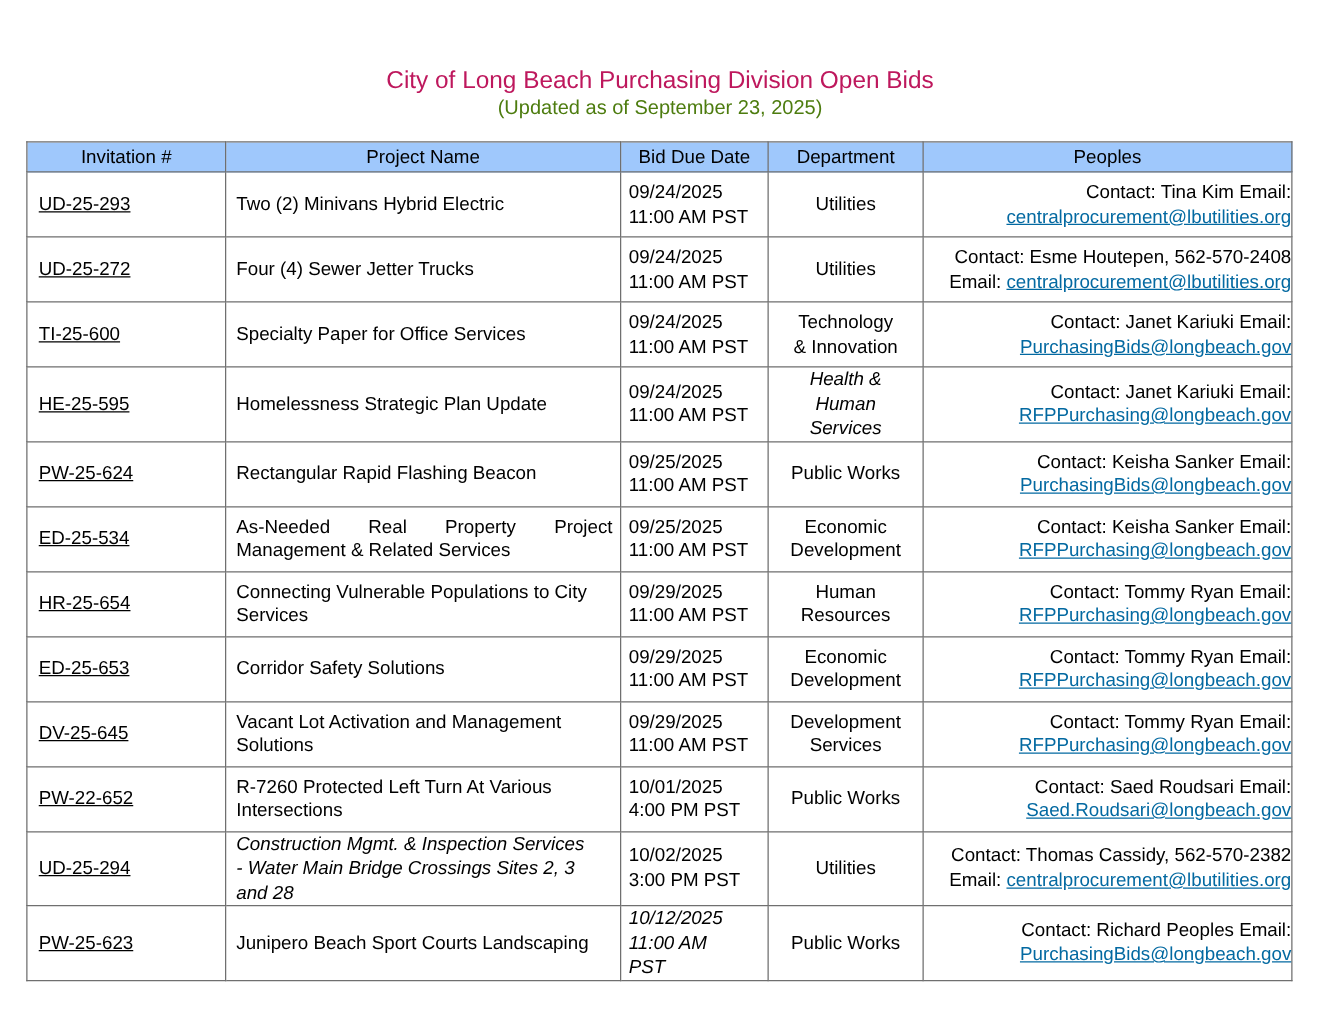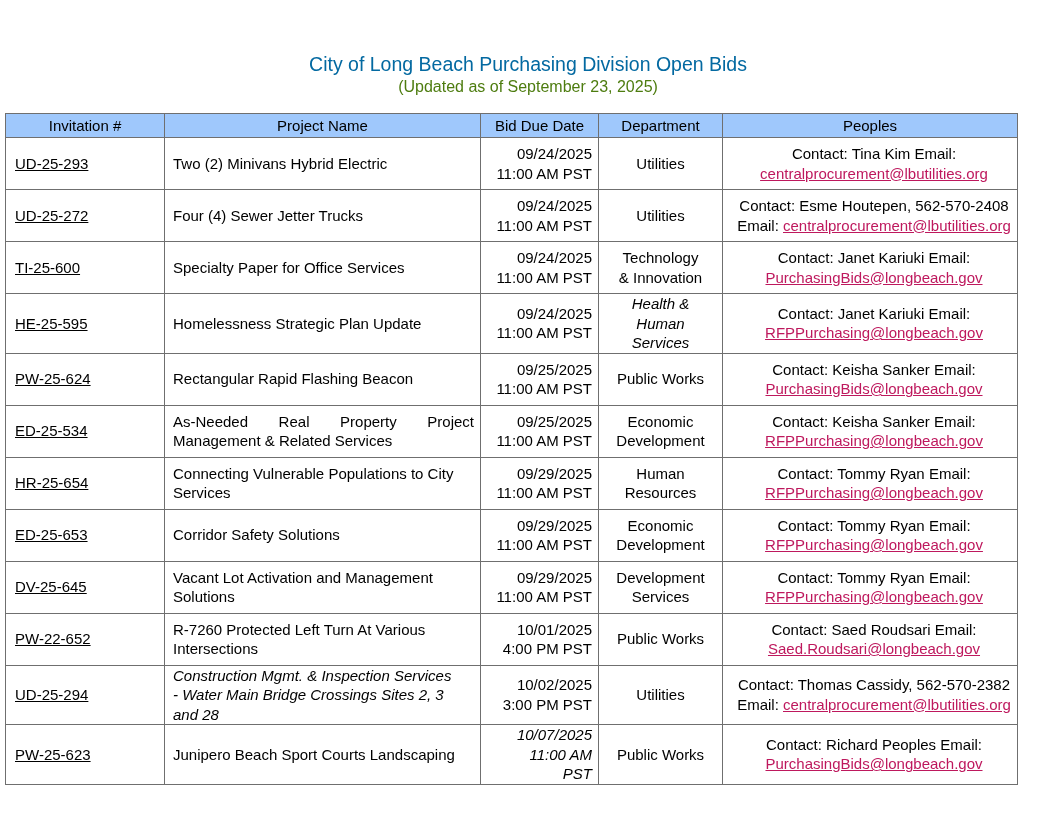--- a/index.html
+++ b/index.html
@@ -16,31 +16,31 @@
     position: relative;
   }
 
   #doc-title-block {
     text-align: center;
     padding-top: 52px;
   }
   #doc-title-main {
     font-size: 19.5px;
     line-height: 24px;
-    color: #0369a1;
+    color: #be185d;
   }
   #doc-title-sub {
     font-size: 16px;
     line-height: 21px;
     color: #4d7c0f;
   }
 
   #bids-table-wrap {
     position: absolute;
-    left: 5px;
+    left: 21px;
     top: 113px;
     width: 1012px;
   }
 
   table.bids {
     border-collapse: collapse;
     table-layout: fixed;
     width: 1012px;
     border: 1px solid #6f6f6f;
   }
@@ -74,32 +74,32 @@
     font-size: 15px;
     line-height: 19.5px;
     padding: 0 6px;
     white-space: pre-line;
     overflow: visible;
   }
   .cell.inv    { text-align: left;   padding-left: 9px; text-decoration: underline; }
   .cell.proj   { text-align: left;   padding-left: 8px; }
   .cell.proj.justify { text-align: justify; text-align-last: justify; }
   .cell.proj.justify .restline { text-align: left; text-align-last: left; display: block; }
-  .cell.date   { text-align: right; }
+  .cell.date   { text-align: left; }
   .cell.dept   { text-align: center; }
-  .cell.contact{ text-align: center;   padding-left: 8px; padding-right: 0; }
+  .cell.contact{ text-align: right;   padding-left: 8px; padding-right: 0; }
 
   .cell.overflow-y {
     position: relative;
     z-index: 3;
     font-style: italic;
   }
 
   a.email-link {
-    color: #be185d;
+    color: #0369a1;
     text-decoration: underline;
     word-break: keep-all;
     white-space: nowrap;
   }
   .contact-line { display: block; white-space: nowrap; }
 
   td.tall-dept .cell,
   td.tall-date .cell,
   td.tall-proj .cell {
     position: relative;
@@ -345,21 +345,21 @@
           </td>
         </tr>
         <tr>
           <td>
             <div class="cell inv">PW-25-623</div>
           </td>
           <td>
             <div class="cell proj">Junipero Beach Sport Courts Landscaping</div>
           </td>
           <td class="tall-date">
-            <div class="cell date overflow-y">10/07/2025
+            <div class="cell date overflow-y">10/12/2025
 11:00 AM
 PST</div>
           </td>
           <td>
             <div class="cell dept">Public Works</div>
           </td>
           <td>
             <div class="cell contact"><span class="contact-line">Contact: Richard Peoples Email:</span><span class="contact-line"><a class="email-link" href="#">PurchasingBids@longbeach.gov</a></span></div>
           </td>
         </tr>

